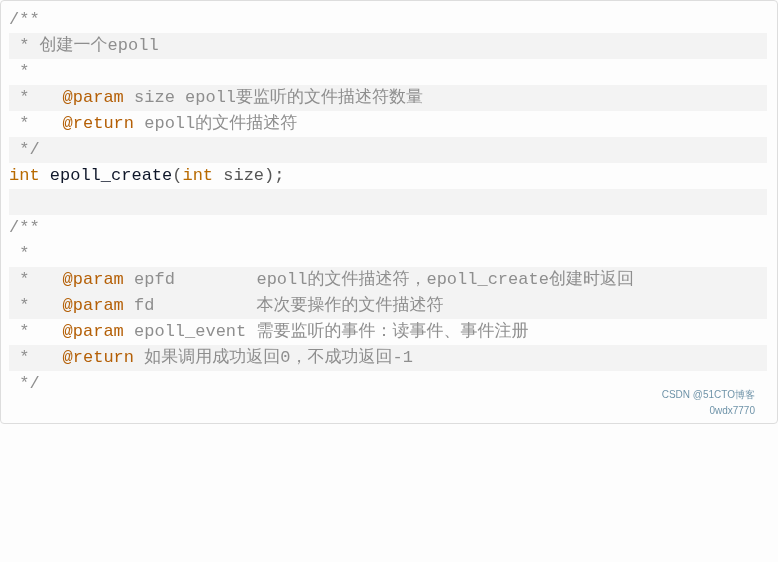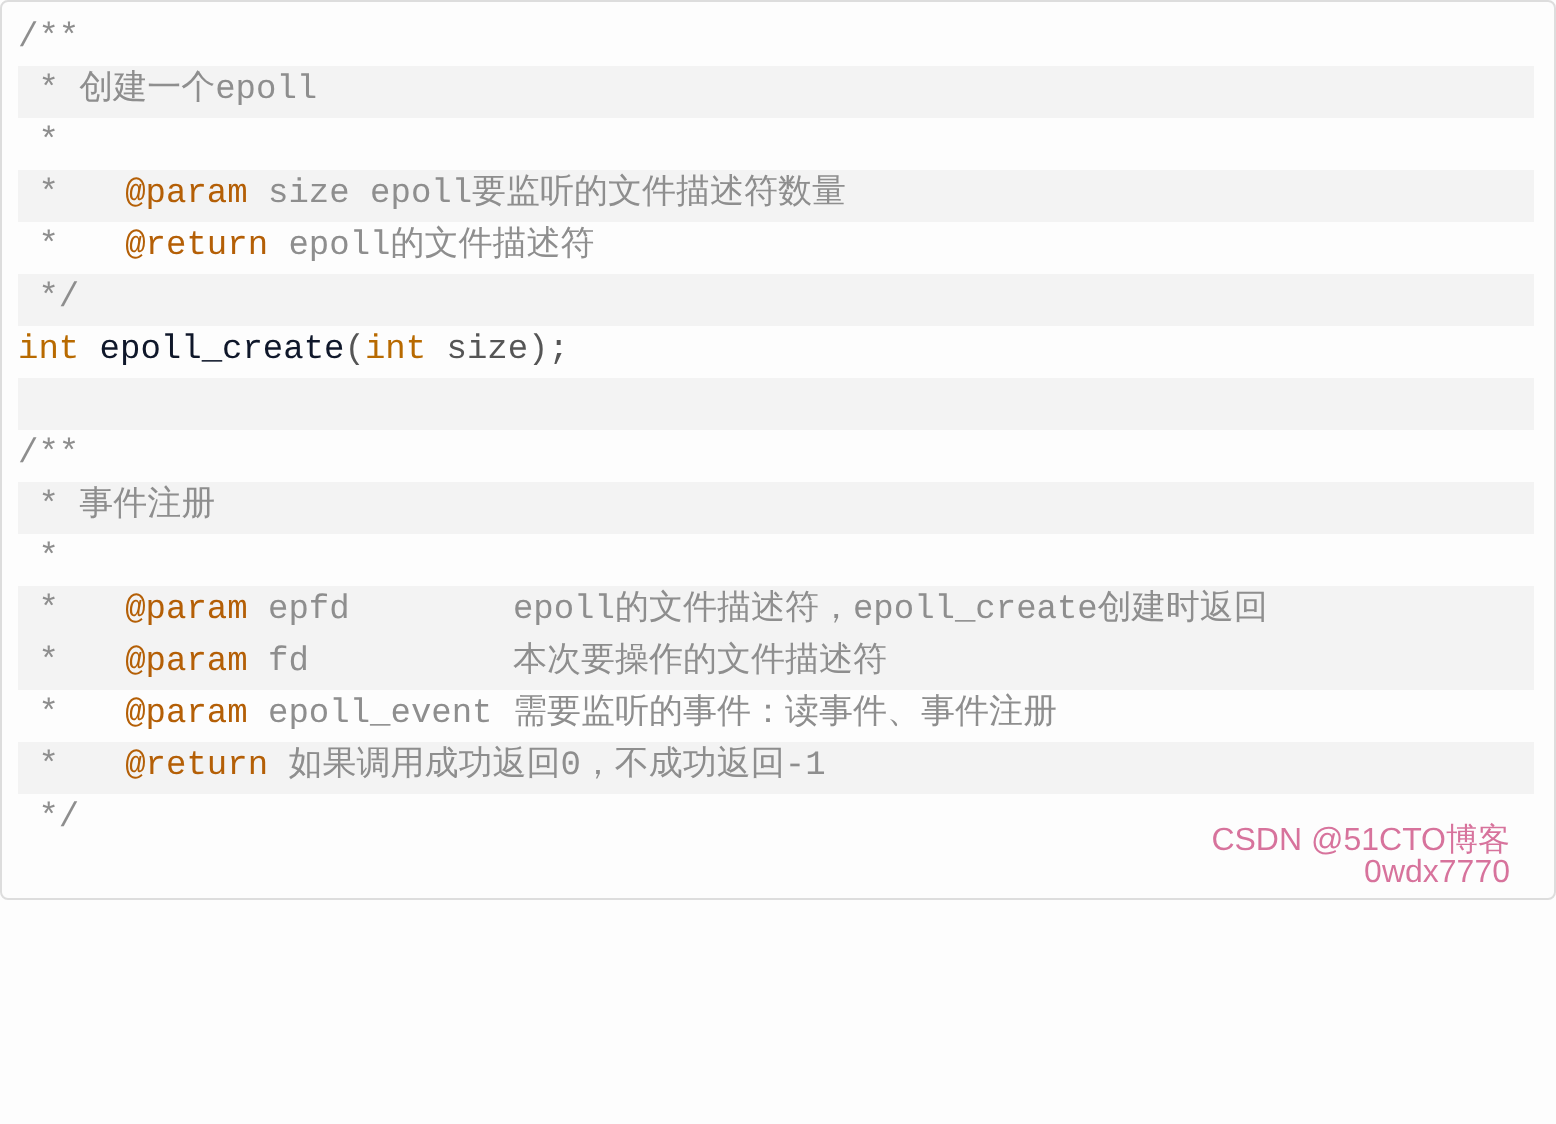--- a/index.html
+++ b/index.html
@@ -26,22 +26,22 @@
   .comment  { color: #8e8e8e; }
   .doc-tag  { color: #b45f06; padding-left: 23px; }  
   .kw       { color: #b86a00; }  
   .type     { color: #0f172a; }  
   .ident    { color: #555; text-align: right; }
   .punct    { color: #555; }
   .wm {
     position: absolute;
     right: 22px;
     bottom: 4px;
-    color: #be185d;
-    font-size: 16px;
+    color: #0c4a6e;
+    font-size: 10px;
     font-family: sans-serif;
     text-align: right;
     opacity: 0.6;
     line-height: 16px;
   }
 </style>
 </head>
 <body>
 
 <div class="code-wrap">
@@ -50,21 +50,20 @@
   <div class="line alt"><span class="comment"> * 创建一个epoll</span></div>
   <div class="line"><span class="comment"> *</span></div>
   <div class="line alt"><span class="comment"> * </span><span class="doc-tag">@param</span><span class="comment"> size epoll要监听的文件描述符数量</span></div>
   <div class="line"><span class="comment"> * </span><span class="doc-tag">@return</span><span class="comment"> epoll的文件描述符</span></div>
   <div class="line alt"><span class="comment"> */</span></div>
   <div class="line"><span class="kw">int</span><span class="type"> epoll_create</span><span class="punct">(</span><span class="kw">int</span><span class="ident"> size);</span></div>
 
   <div class="line blank alt"></div>
 
   <div class="line"><span class="comment">/**</span></div>
-  <div class="line alt"><span class="comment"> * 事件注册</span></div>
   <div class="line"><span class="comment"> *</span></div>
   <div class="line alt"><span class="comment"> * </span><span class="doc-tag">@param</span><span class="comment"> epfd        </span><span class="comment">epoll的文件描述符，epoll_create创建时返回</span></div>
   <div class="line alt"><span class="comment"> * </span><span class="doc-tag">@param</span><span class="comment"> fd          </span><span class="comment">本次要操作的文件描述符</span></div>
   <div class="line"><span class="comment"> * </span><span class="doc-tag">@param</span><span class="comment"> epoll_event </span><span class="comment">需要监听的事件：读事件、事件注册</span></div>
   <div class="line alt"><span class="comment"> * </span><span class="doc-tag">@return</span><span class="comment"> 如果调用成功返回0，不成功返回-1</span></div>
   <div class="line"><span class="comment"> */</span></div>
 
   <div class="line blank"></div>
 
   <div class="wm">

